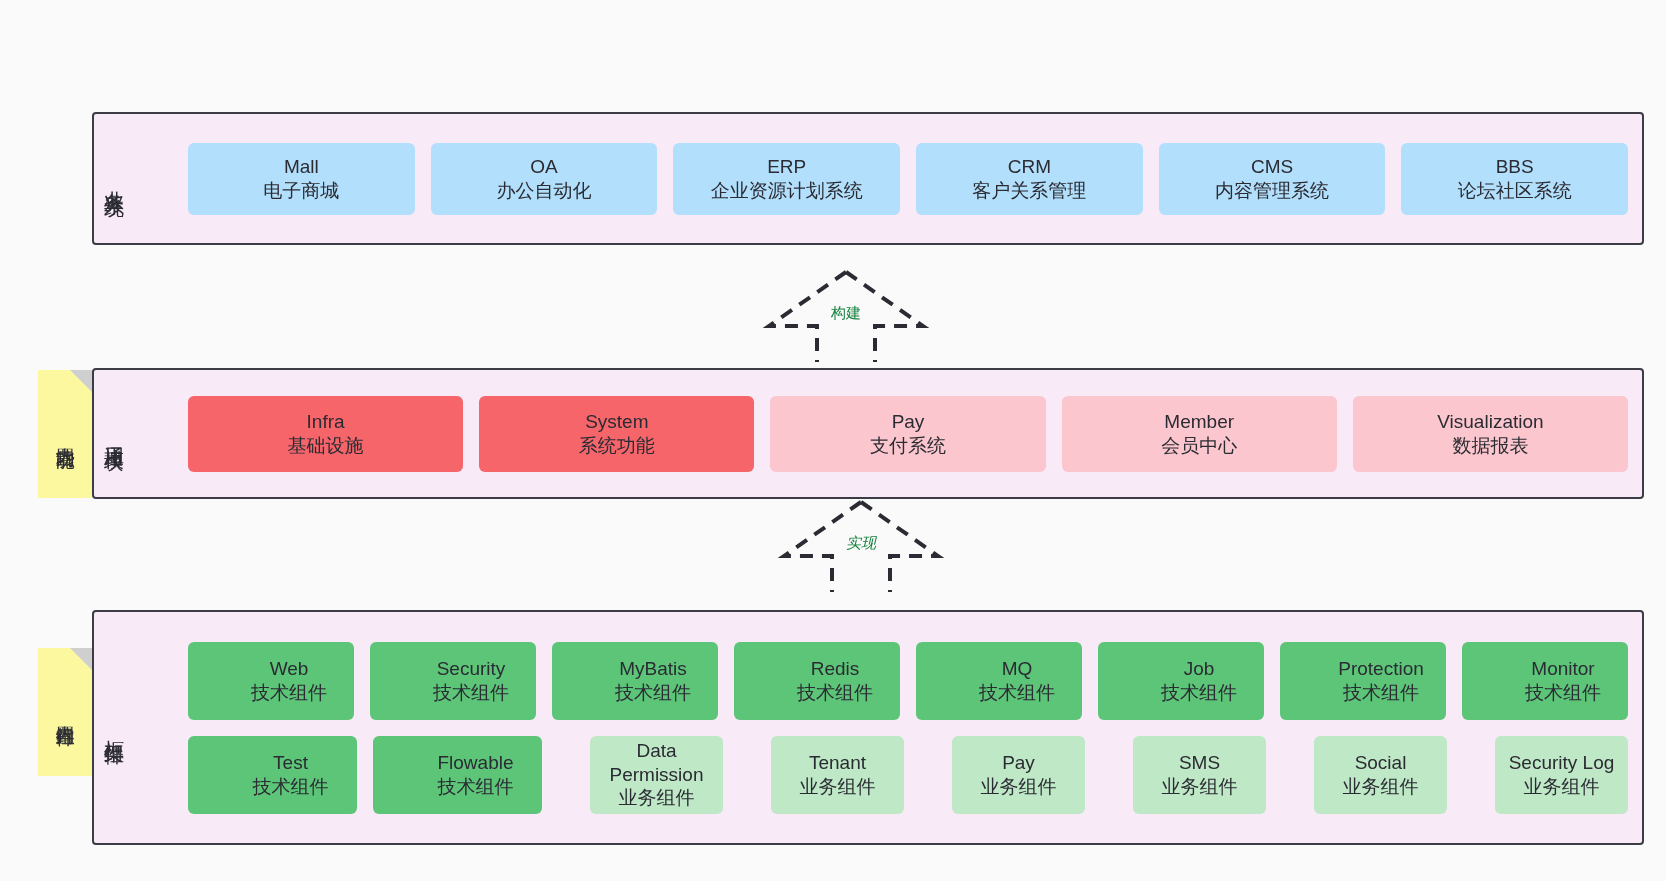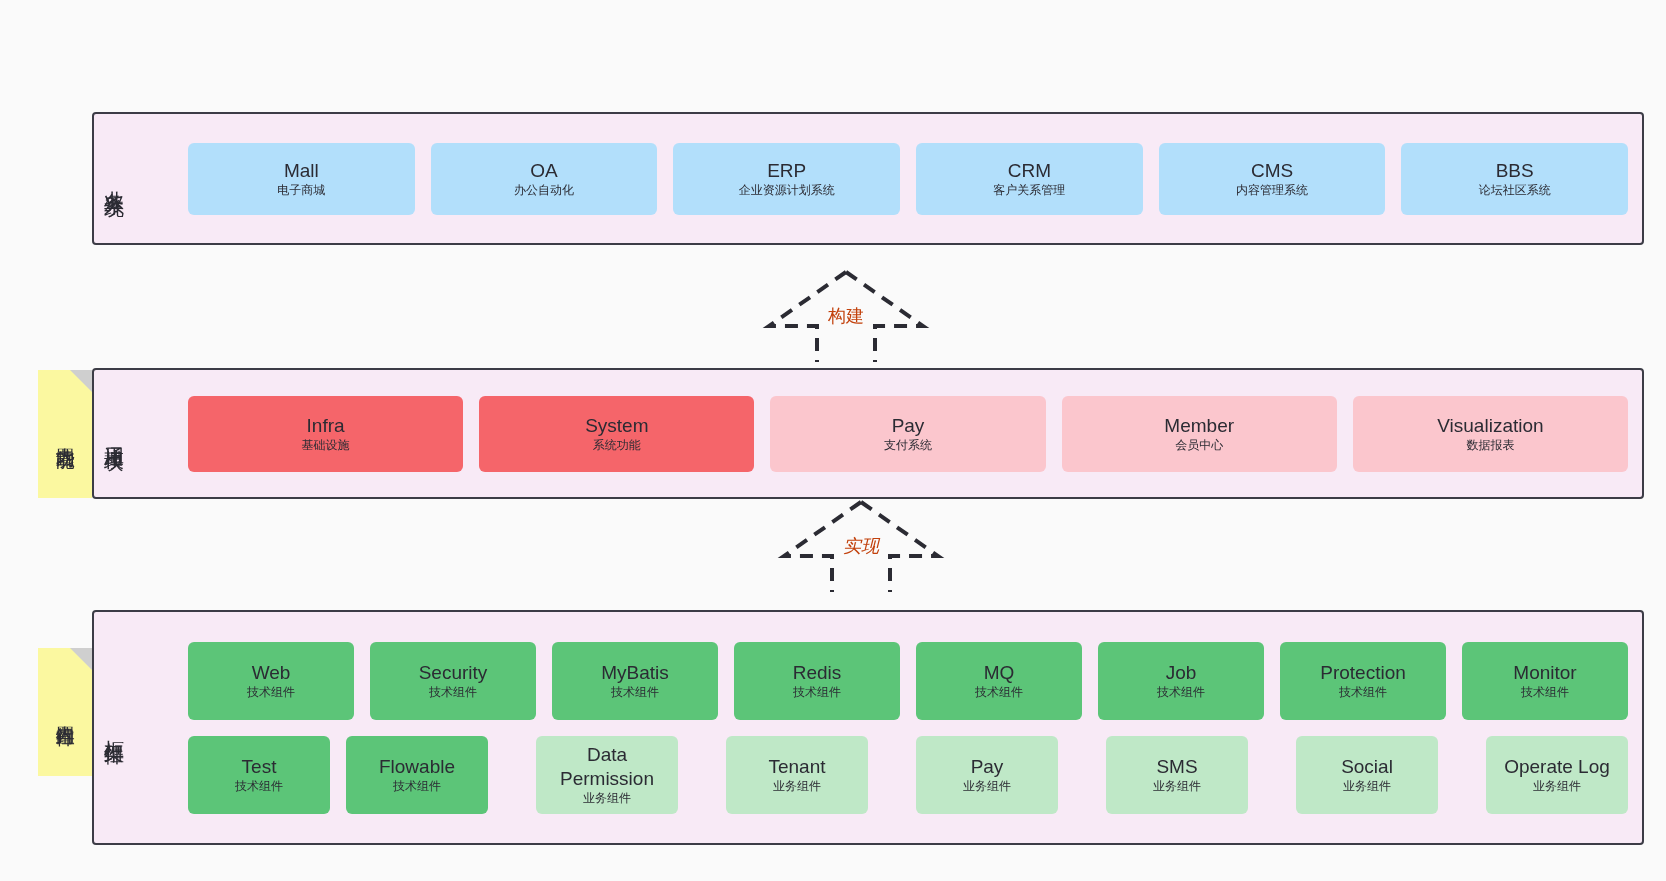--- a/index.html
+++ b/index.html
@@ -64,26 +64,26 @@
     flex-direction: column;
     align-items: center;
     justify-content: center;
     text-align: center;
     line-height: 1.25;
     color: #2b2b33;
     padding: 6px 4px;
     min-width: 0;
   }
   .node .nm { font-size: 19px; }
-  .node .sub { font-size: 12px; }
+  .node .sub { font-size: 19px; }
 
   .blue       { background: #b2dffb; }
   .red        { background: #f5656a; }
   .pink       { background: #fbc6cd; }
-  .green      { background: #5cc578; }
+  .green      { background: #5cc578; padding-left: 40px; }
   .lightgreen { background: #bfe8c7; margin-left: 32px; }
 
   .layer-top    { left: 92px;  top: 112px; width: 1552px; height: 133px; }
   .layer-mid    { left: 92px;  top: 368px; width: 1552px; height: 131px; }
   .layer-bottom { left: 92px;  top: 610px; width: 1552px; height: 235px; }
   .layer-top .node    { height: 72px; }
   .layer-mid .node    { height: 76px; }
   .layer-bottom .node { height: 78px; }
 
   
@@ -118,22 +118,22 @@
     width: 170px;
     height: 96px;
   }
   .arrow svg { display: block; }
   .arrow .alabel {
     position: absolute;
     left: 50%;
     transform: translateX(-50%);
     top: 36px;
     background: #fafafa;
-    font-size: 18px;
-    color: #c2410c;
+    font-size: 15px;
+    color: #15803d;
     padding: 0 2px;
     white-space: nowrap;
     user-select: none;
   }
   .arrow-build   { left: 761px; top: 268px; }
   .arrow-realize { left: 776px; top: 498px; font-style: italic; }
 </style>
 </head>
 <body>
 
@@ -287,21 +287,21 @@
         </div>
         <div class="node lightgreen">
           <div class="nm">SMS</div>
           <div class="sub">业务组件</div>
         </div>
         <div class="node lightgreen">
           <div class="nm">Social</div>
           <div class="sub">业务组件</div>
         </div>
         <div class="node lightgreen">
-          <div class="nm">Operate Log</div>
+          <div class="nm">Security Log</div>
           <div class="sub">业务组件</div>
         </div>
       </div>
 
     </div>
   </div>
 
 </div>
 
 </body></html>

